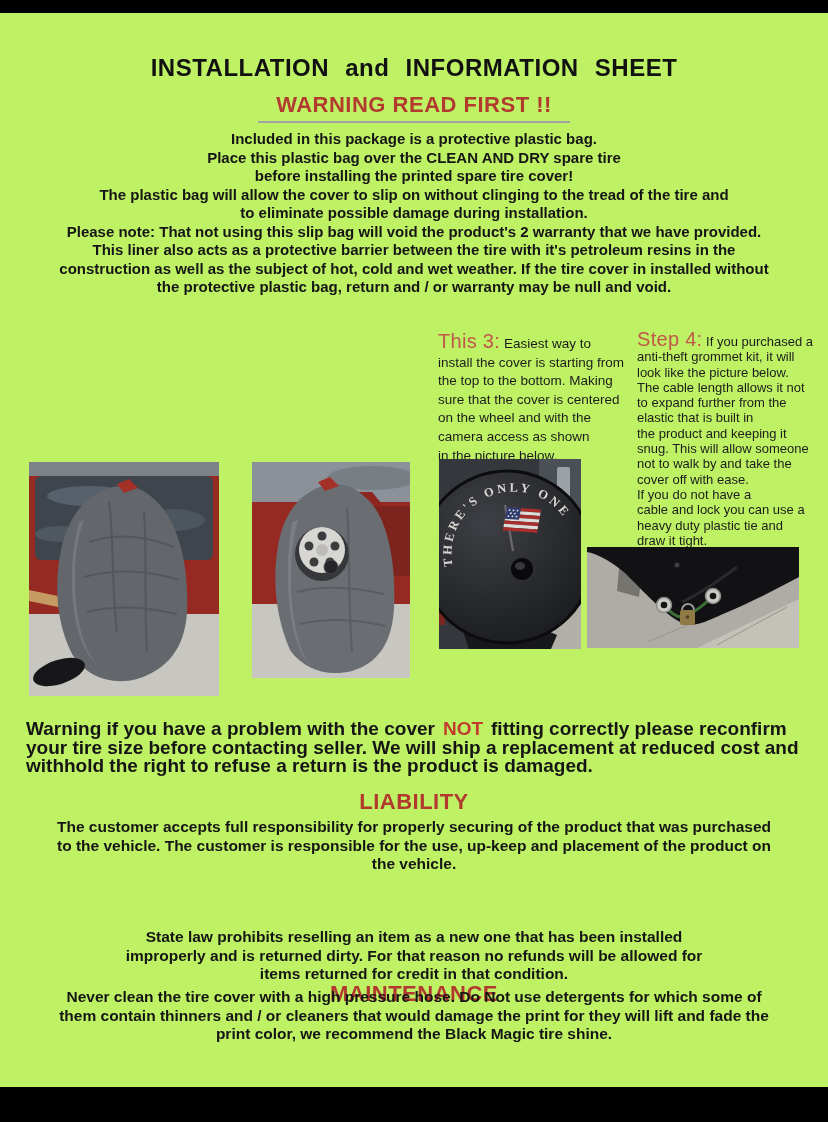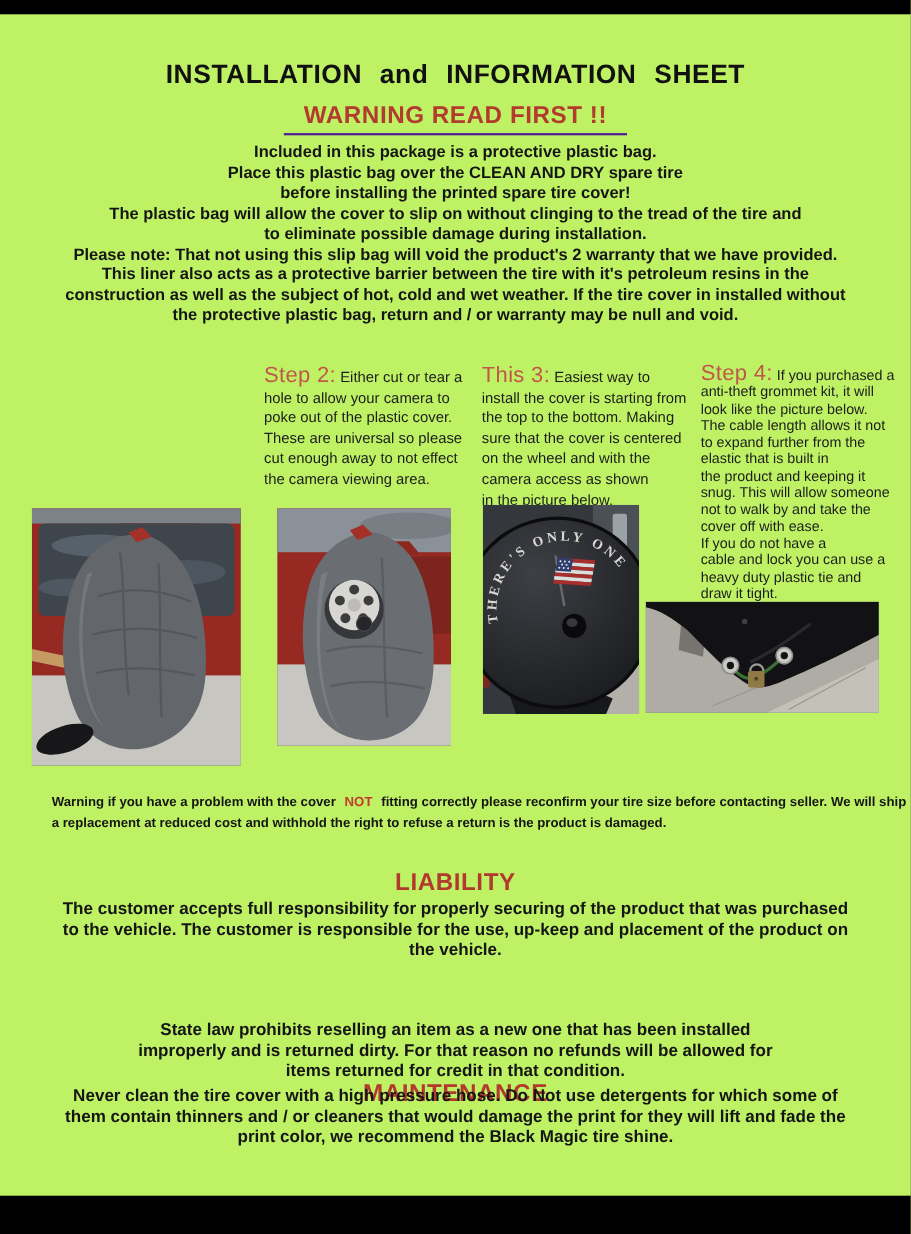--- a/index.html
+++ b/index.html
@@ -7,34 +7,34 @@
     position:relative;width:828px;height:1122px;margin:0 auto;
     background:#bef264;overflow:hidden;
     font-family:"Liberation Sans","DejaVu Sans",sans-serif;color:#151515;padding-left:12px;
   }
   .abs{position:absolute;}
   .bar{left:0;width:828px;background:#000;}
   .title{top:54px;left:0;width:828px;text-align:center;
     font-size:24px;font-weight:700;letter-spacing:.5px;word-spacing:9px;color:#111;}
   .warn-row{top:92px;left:0;width:828px;text-align:center;}
   .warn-head{display:inline-block;color:#b23a2e;font-size:22px;font-weight:700;
-    letter-spacing:.5px;border-bottom:2px solid #4c1d95;padding:0 18px 3px 18px;}
+    letter-spacing:.5px;border-bottom:2px solid #a3a3a3;padding:0 18px 3px 18px;}
   .intro{top:130px;left:0;width:828px;text-align:center;font-weight:700;
     font-size:15px;line-height:18.5px;white-space:pre-line;}
   .step{top:332px;font-size:13.5px;line-height:18.6px;color:#1c1c1c;}
   .step-label{font-size:20px;color:#c0574a;letter-spacing:.3px;}
   .step-text{white-space:pre-line;}
   .step1{left:27px;width:210px;}
   .step2{left:240px;width:200px;}
   .step3{left:438px;width:205px;}
   .step4{left:637px;width:192px;font-size:13px;line-height:15.3px;}
   .photo{overflow:hidden;background:#888;}
   .photo svg{display:block;}
   .fit-note{top:720px;left:26px;width:780px;font-weight:700;
-    font-size:12px;line-height:18.5px;margin-left:21px;}
+    font-size:19px;line-height:18.5px;}
   .not-word{color:#c23b2c;padding:0 8px;}
   .sec-head{left:0;width:828px;text-align:center;color:#b2392e;
     font-size:22px;font-weight:700;letter-spacing:.5px;}
   .cpara{left:0;width:828px;text-align:center;font-weight:700;
     font-size:15.5px;line-height:18.6px;white-space:pre-line;}
 </style>
 </head>
 <body>
 
 <div class="sheet">
@@ -50,29 +50,20 @@
   <div class="abs intro">Included in this package is a protective plastic bag.
 Place this plastic bag over the CLEAN AND DRY spare tire
 before installing the printed spare tire cover!
 The plastic bag will allow the cover to slip on without clinging to the tread of the tire and
 to eliminate possible damage during installation.
 Please note: That not using this slip bag will void the product's 2 warranty that we have provided.
 This liner also acts as a protective barrier between the tire with it's petroleum resins in the
 construction as well as the subject of hot, cold and wet weather.  If the tire cover in installed without
 the protective plastic bag, return and / or warranty may be null and void.</div>
 
-  <div class="abs step step2">
-    <span class="step-label">Step 2:</span>
-    <span class="step-text">Either cut or tear a
-hole to allow your camera to
-poke out of the plastic cover.
-These are universal so please
-cut enough away to not effect
-the camera viewing area.</span>
-  </div>
   <div class="abs step step3">
     <span class="step-label">This 3:</span>
     <span class="step-text">Easiest way to
 install the cover is starting from
 the top to the bottom. Making
 sure that the cover is centered
 on the wheel and with the
 camera access as shown
 in the picture below.</span>
   </div>

